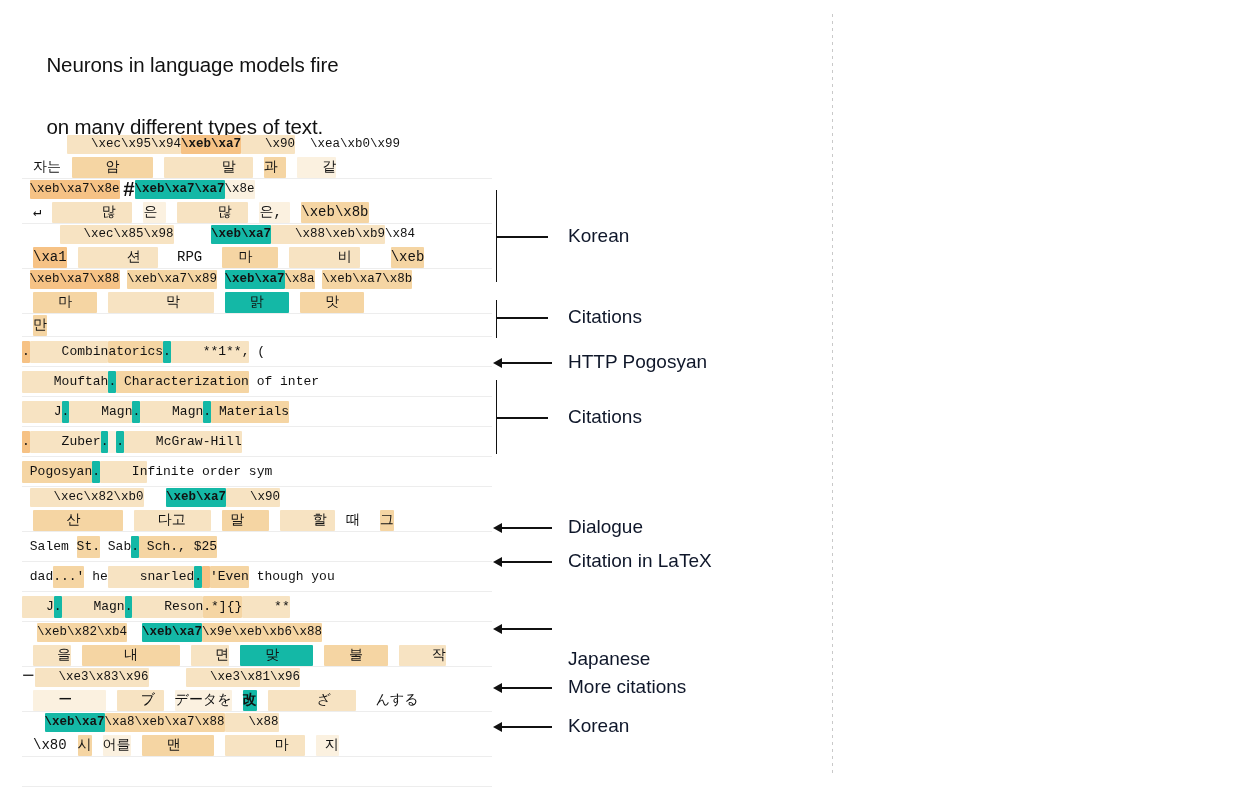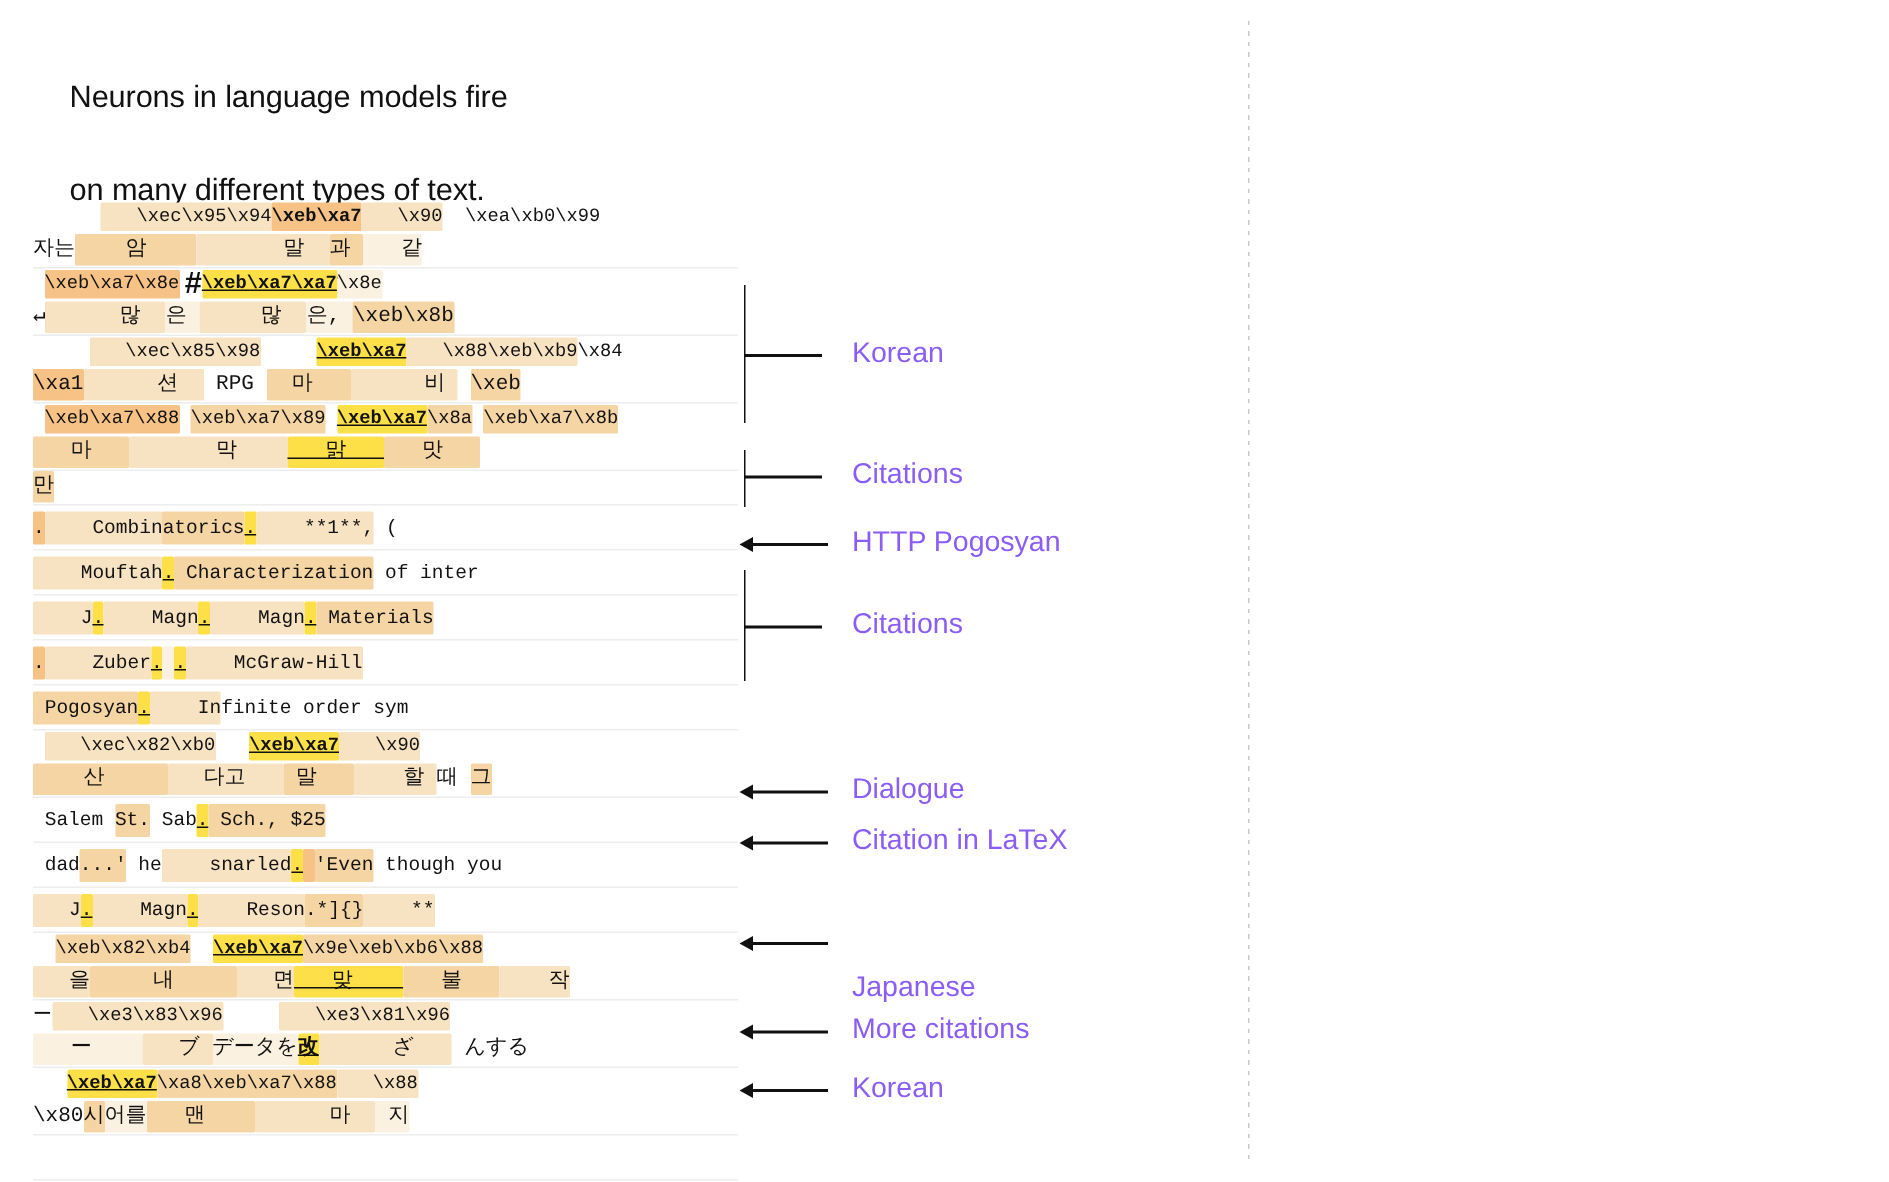--- a/index.html
+++ b/index.html
@@ -55,41 +55,41 @@
   
   .hl{
     display:inline-block;
     box-sizing:border-box;
     height:20px;
     line-height:20px;
     vertical-align:middle;
     border-radius:1px;
     white-space:pre;
   }
-  .line.gly .hl{height:21px;line-height:21px;}
+  .line.gly .hl{height:21px;line-height:21px;margin-left:11px;}
   .line.single .hl{height:22px;line-height:22px;}
   .esc .hl{height:19px;line-height:19px;}
 
   .b{font-weight:700;}
 
   
   .a0{background:transparent;}
   .a1{background:#fbf1e0;}
   .a2{background:#f7e3c2;padding-left:24px;}
   .a3{background:#f5d5a3;}
   .a4{background:#f6c285;}
-  .a5{background:#fde047;text-decoration:underline;}
+  .a5{background:#14b8a6;}
 
   
   .annots{position:absolute;left:496px;top:0;width:340px;height:788px;}
   .ann-label{
     position:absolute;
     font-size:19px;
     line-height:22px;
-    color:#8b5cf6;
+    color:#0f172a;
     white-space:nowrap;
   }
   .bracket{
     position:absolute;
     box-sizing:border-box;
     border-left:1.6px solid #111;
     width:1.6px;
   }
   .tick{
     position:absolute;

